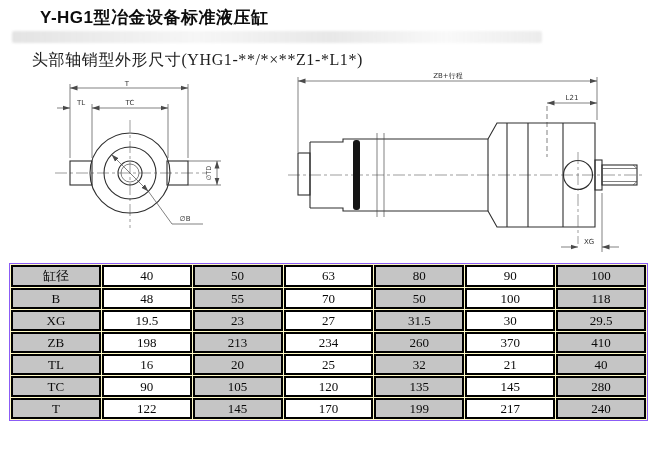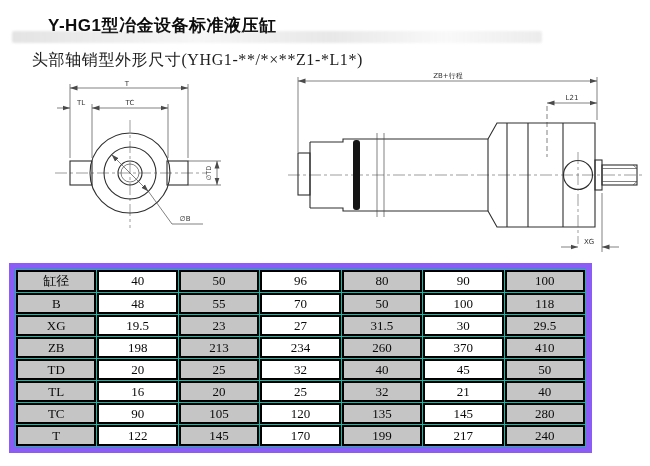--- a/index.html
+++ b/index.html
@@ -5,21 +5,21 @@
   html,body{margin:0;padding:0;background:#ffffff;}
   .page{
     position:relative;
     width:650px;height:466px;
     background:#ffffff;
     overflow:hidden;
     font-family:"Liberation Sans",sans-serif;
     color:#111;
   }
   .title{
-    position:absolute;left:40px;top:6px;margin:8px;
+    position:absolute;left:40px;top:6px;margin:0;
     font-size:17px;font-weight:bold;letter-spacing:.5px;
     font-family:"Liberation Sans",sans-serif;color:#0d0d0d;
   }
   .ghost{
     position:absolute;left:12px;top:31px;width:530px;height:12px;
     background:linear-gradient(90deg,
       rgba(130,130,130,.22),rgba(170,170,170,.10) 35%,
       rgba(140,140,140,.20) 60%,rgba(180,180,180,.08) 82%,
       rgba(150,150,150,.18));
     filter:blur(1.2px);border-radius:2px;
@@ -34,23 +34,23 @@
     font-family:"DejaVu Sans",sans-serif;
     font-size:7px;fill:#333;
   }
   .outline{stroke:#2e2e2e;stroke-width:1.1;fill:none;}
   .thin{stroke:#4a4a4a;stroke-width:.7;fill:none;}
   .dim{stroke:#4a4a4a;stroke-width:.7;fill:none;}
   .cline{stroke:#5a5a5a;stroke-width:.6;fill:none;stroke-dasharray:12 3 3 3;}
   .dashed{stroke:#4a4a4a;stroke-width:.7;fill:none;stroke-dasharray:5 3;}
 
   table.spec{
-    position:absolute;left:9px;top:263px;width:583px;
+    position:absolute;left:9px;top:263px;width:639px;
     border-collapse:separate;border-spacing:1px;
-    border:6px solid #8b5cf6;background:#14b8a6;
+    border:1px solid #8b5cf6;background:#fef9c3;
     table-layout:fixed;
     font-family:"Liberation Serif",serif;
   }
   table.spec td{
     border:2px solid #000;
     height:17px;text-align:center;vertical-align:middle;
     font-size:13px;color:#0a0a0a;padding:0;
     overflow:hidden;white-space:nowrap;
   }
   td.gray{background:#c5c5c5;}
@@ -151,21 +151,21 @@
     <line class="dim" x1="334" y1="179" x2="317" y2="179" marker-end="url(#arrR)"></line>
     <text x="304" y="176" text-anchor="middle">XG</text>
   </svg>
 
   <table class="spec">
     <tbody id="spec-body">
         <tr>
           <td class="gray">缸径</td>
           <td class="white">40</td>
           <td class="gray">50</td>
-          <td class="white">96</td>
+          <td class="white">63</td>
           <td class="gray">80</td>
           <td class="white">90</td>
           <td class="gray">100</td>
         </tr>
         <tr>
           <td class="gray">B</td>
           <td class="white">48</td>
           <td class="gray">55</td>
           <td class="white">70</td>
           <td class="gray">50</td>
@@ -184,29 +184,20 @@
         <tr>
           <td class="gray">ZB</td>
           <td class="white">198</td>
           <td class="gray">213</td>
           <td class="white">234</td>
           <td class="gray">260</td>
           <td class="white">370</td>
           <td class="gray">410</td>
         </tr>
         <tr>
-          <td class="gray">TD</td>
-          <td class="white">20</td>
-          <td class="gray">25</td>
-          <td class="white">32</td>
-          <td class="gray">40</td>
-          <td class="white">45</td>
-          <td class="gray">50</td>
-        </tr>
-        <tr>
           <td class="gray">TL</td>
           <td class="white">16</td>
           <td class="gray">20</td>
           <td class="white">25</td>
           <td class="gray">32</td>
           <td class="white">21</td>
           <td class="gray">40</td>
         </tr>
         <tr>
           <td class="gray">TC</td>

